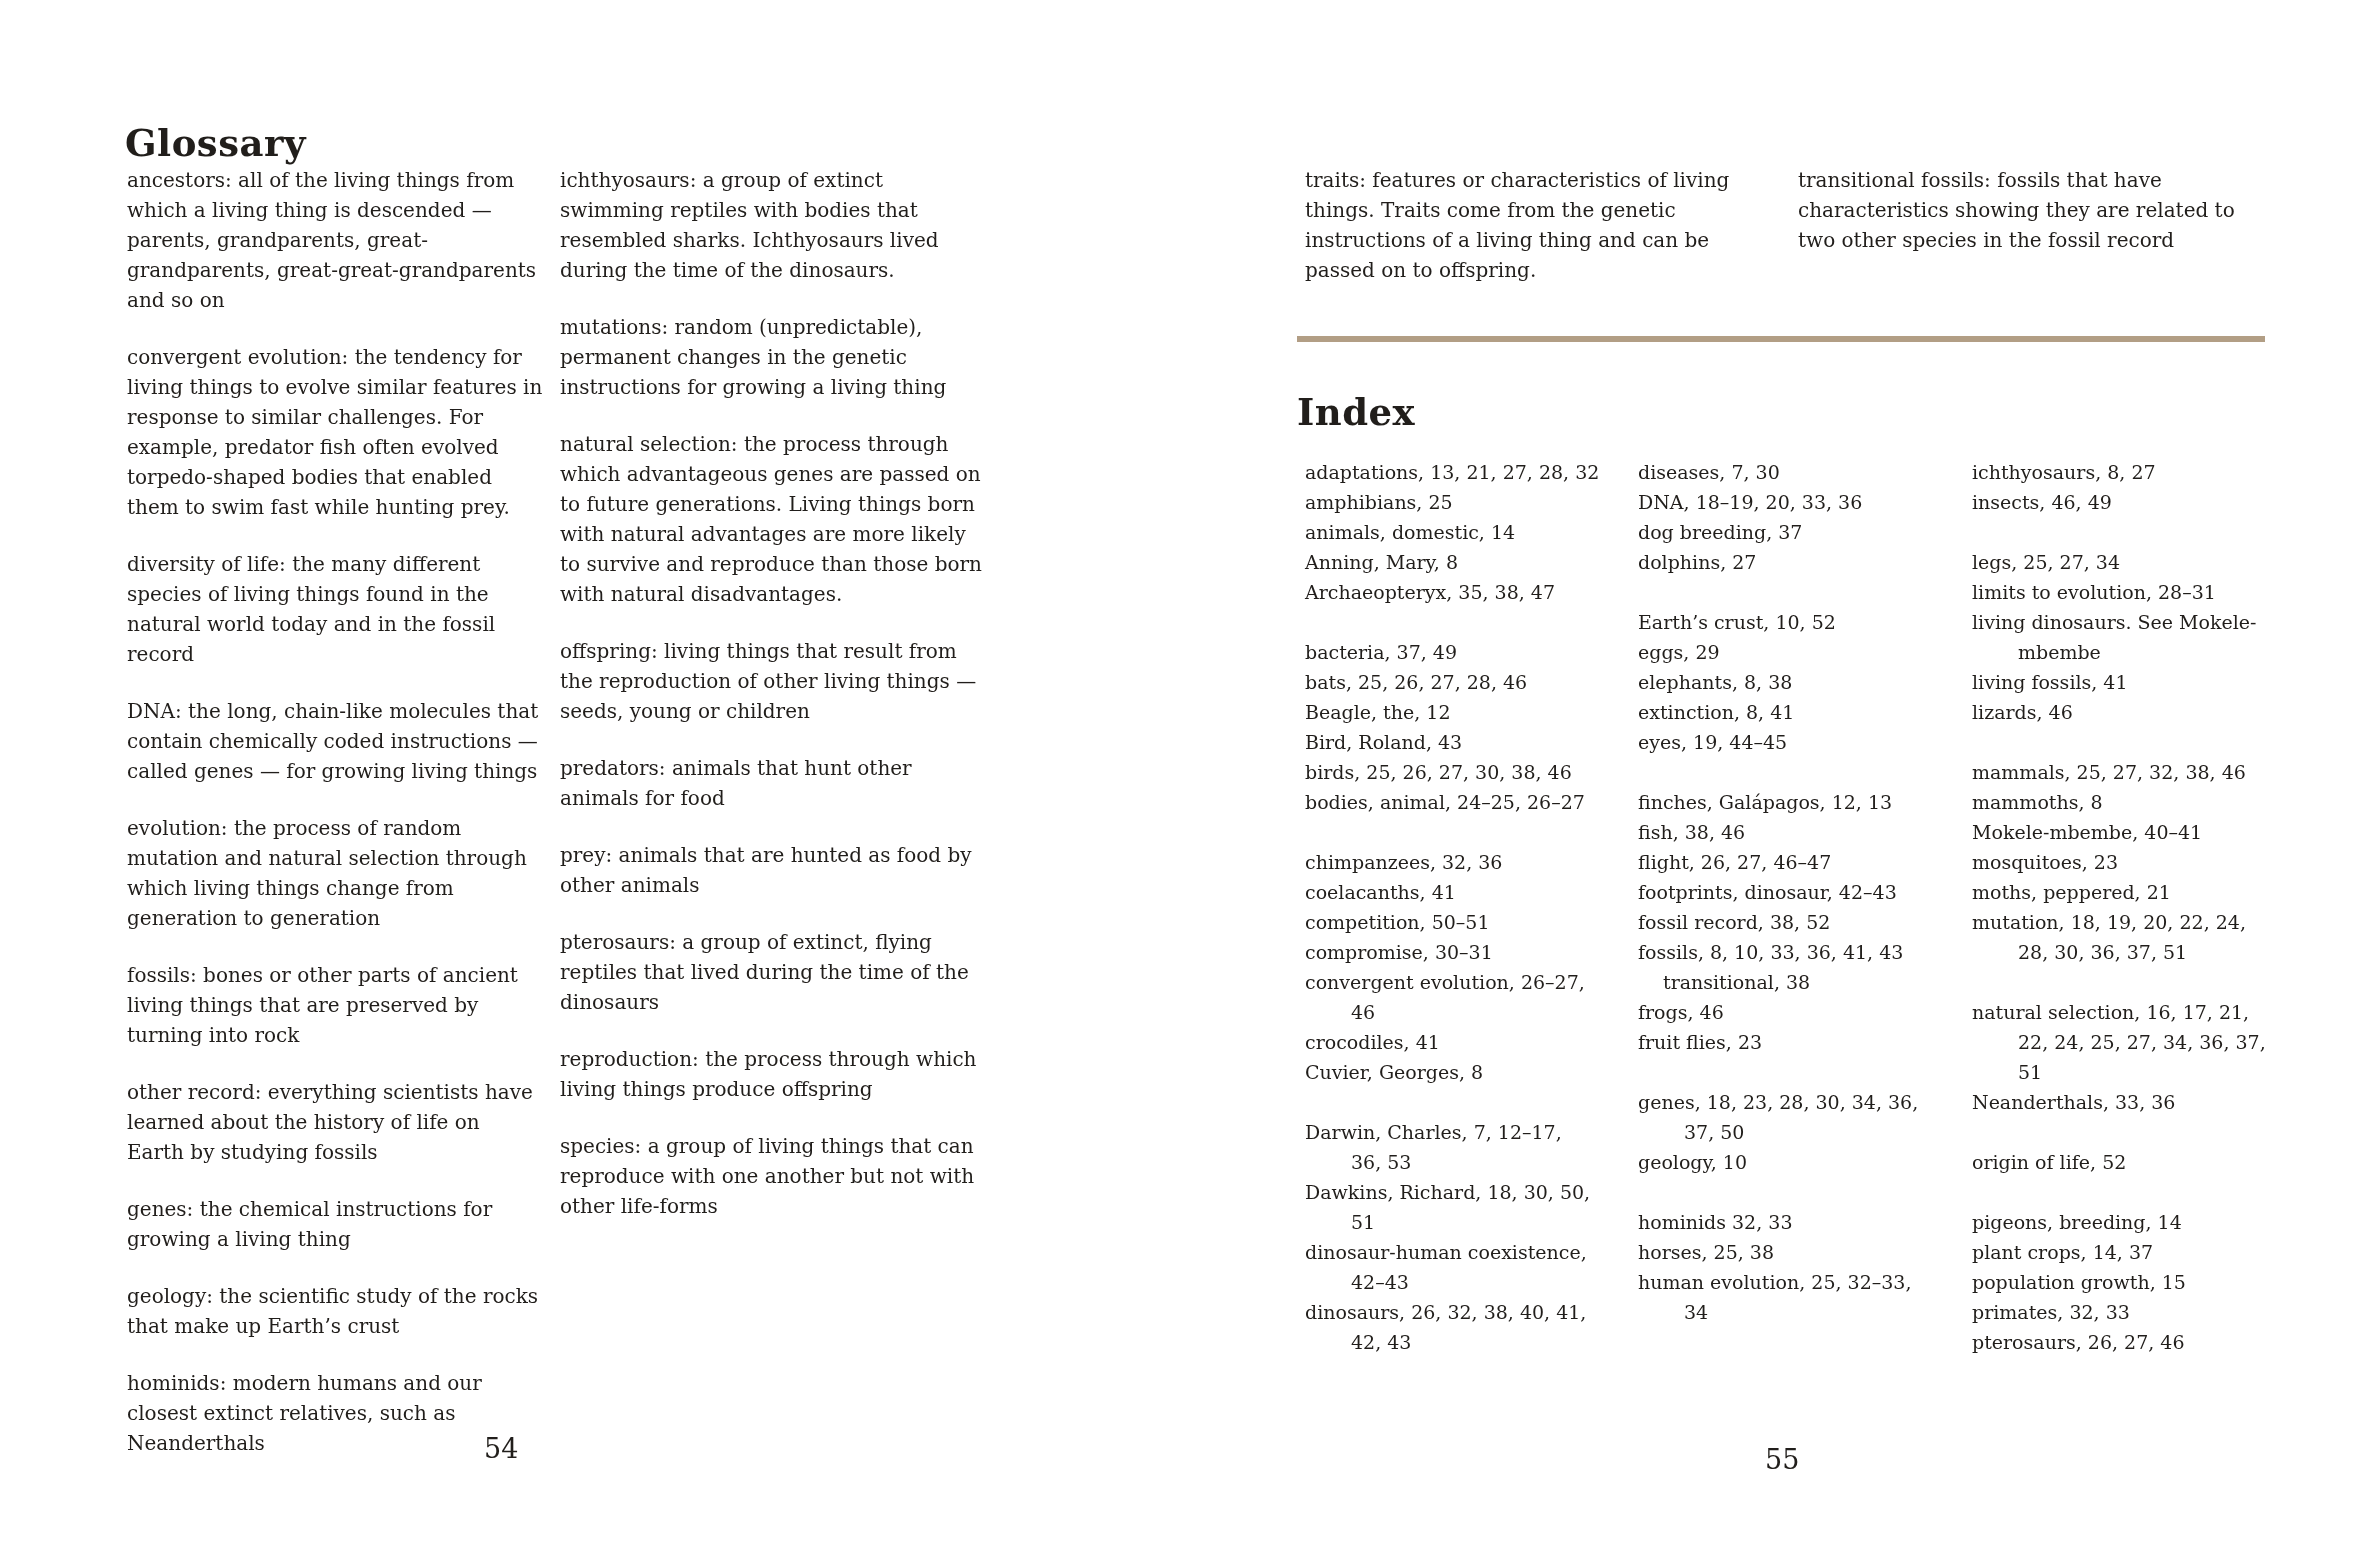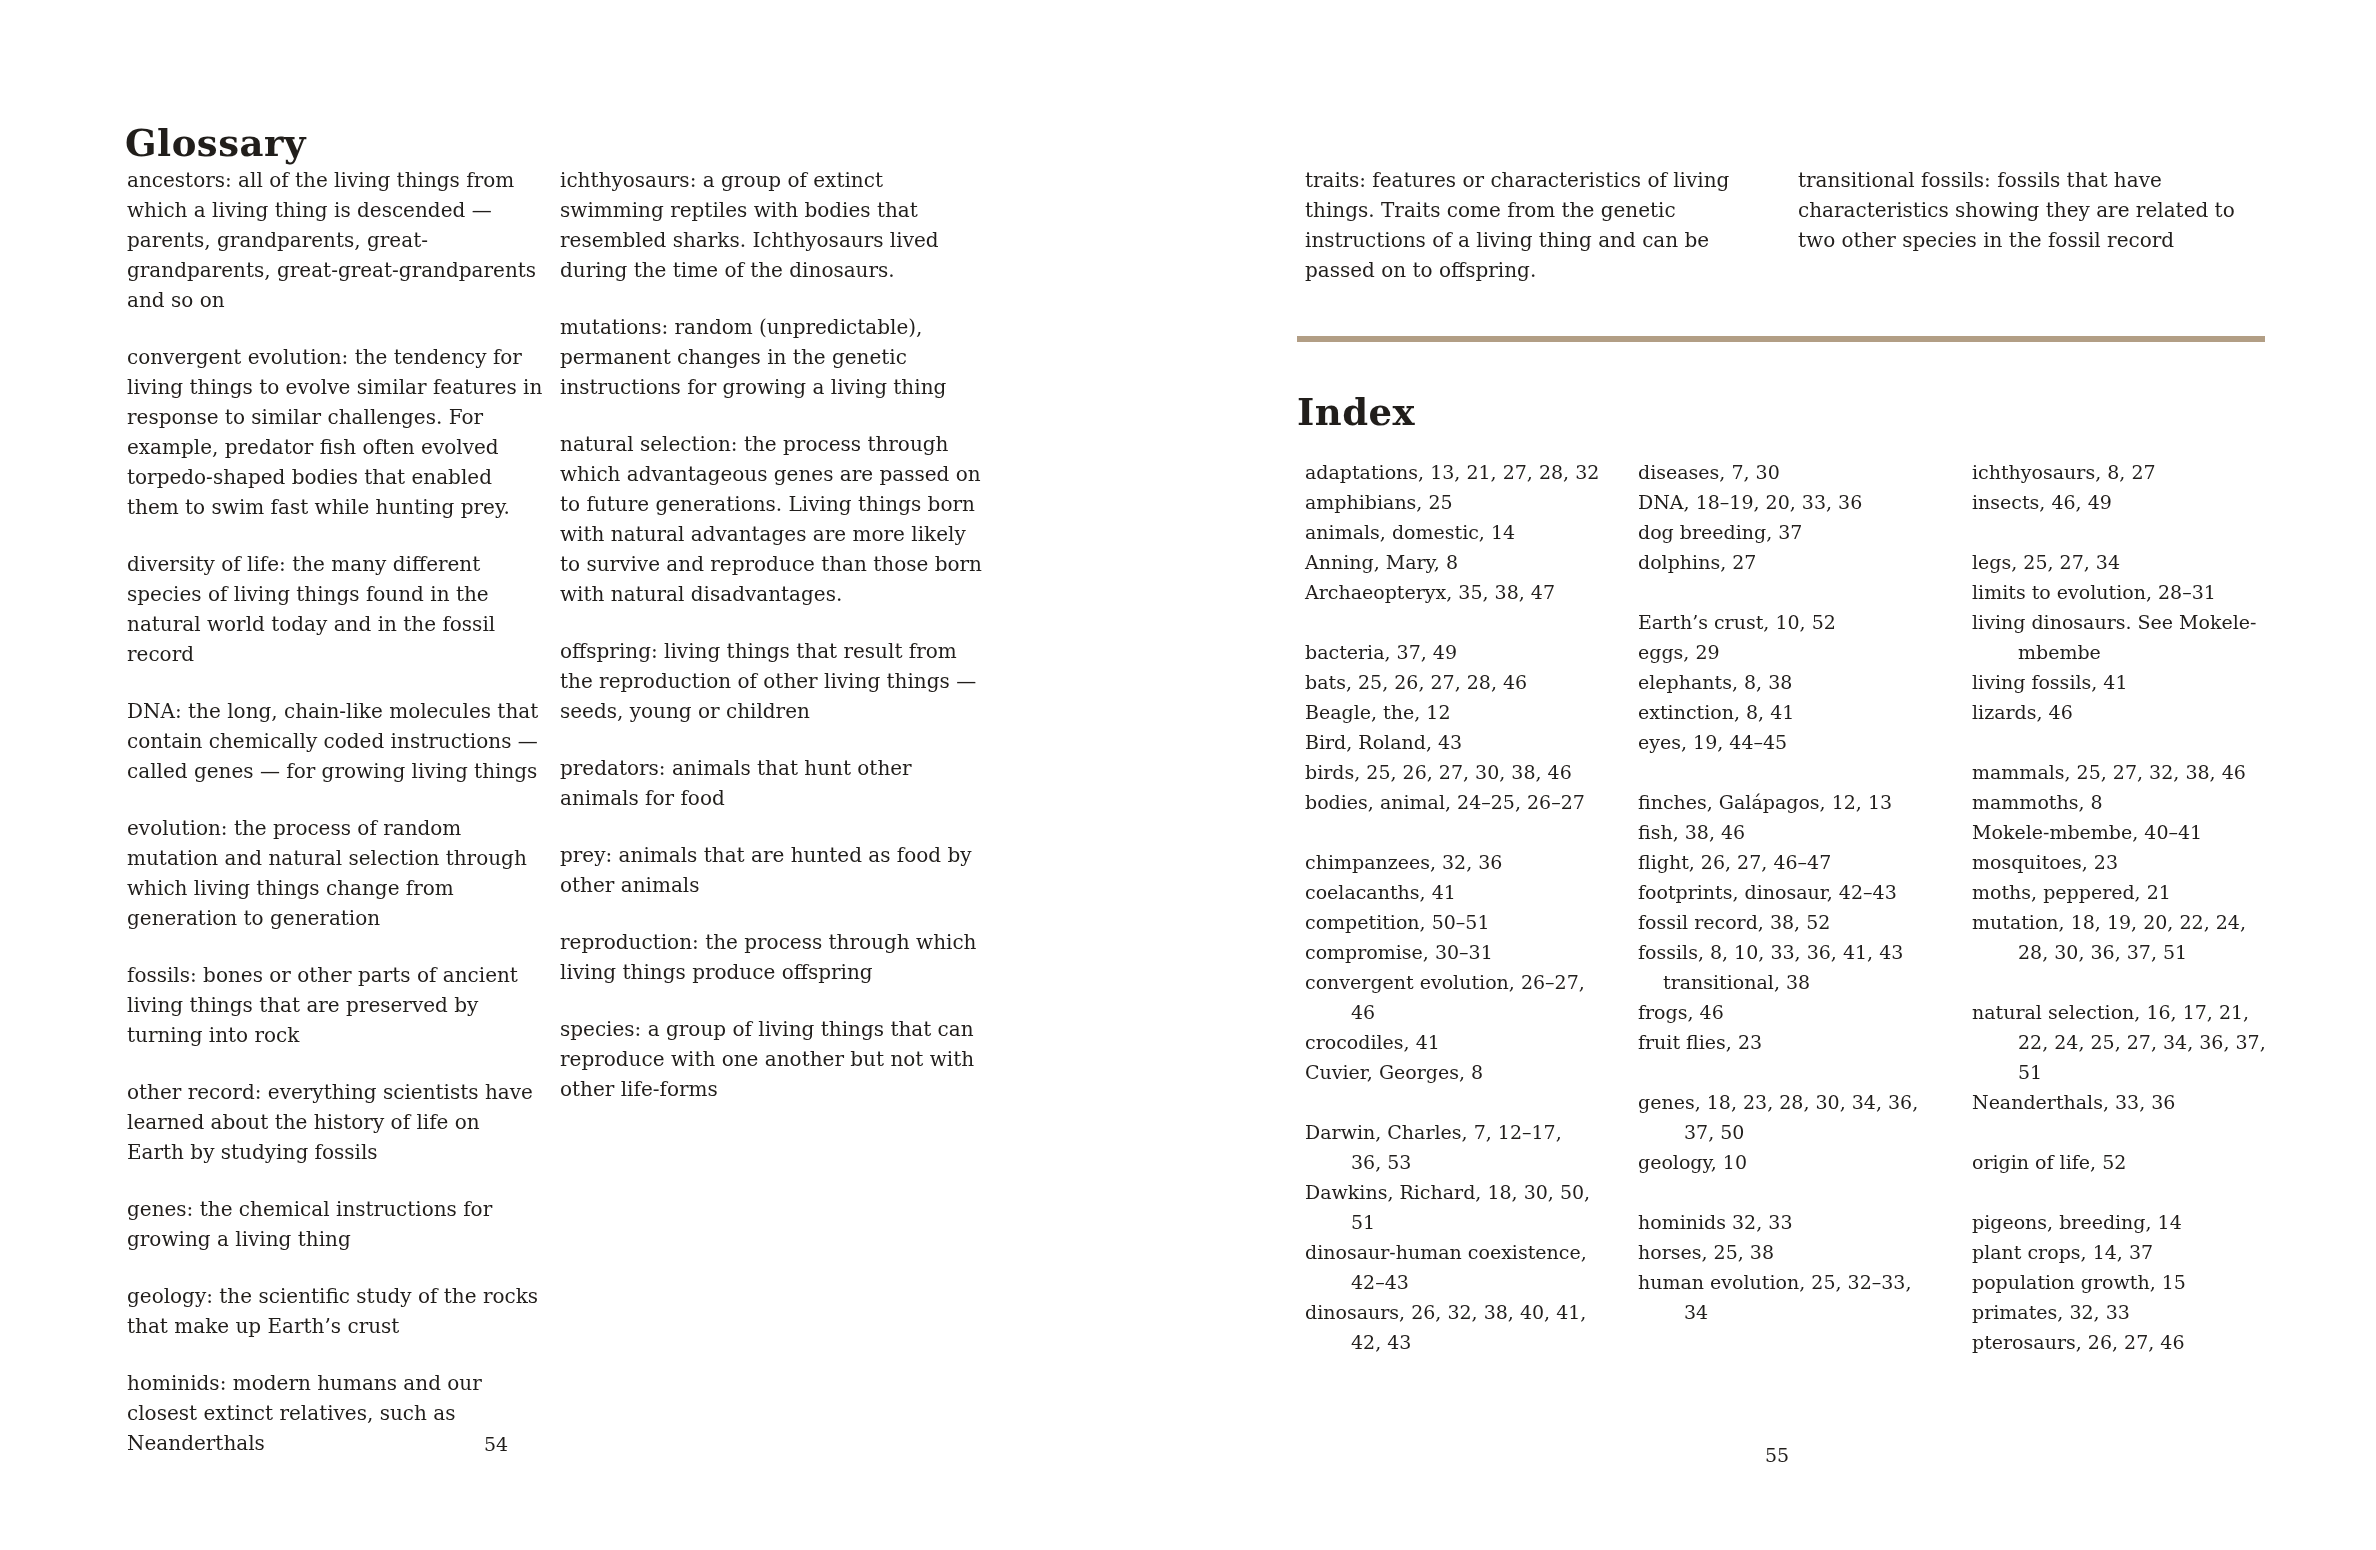--- a/index.html
+++ b/index.html
@@ -15,21 +15,21 @@
   .g-entry{margin:0 0 27px 0}
   .g-entry b{font-weight:normal}
   .idx-col{font-size:19px;line-height:30px;white-space:nowrap}
   .idx-group{margin:0 0 30px 0}
   .idx-line{min-height:30px}
   .ind0{padding-left:0}
   .ind1{padding-left:46px}
   .ind2{padding-left:25px}
   .it{}
   .rule{height:6px}
-  .pagenum{font-size:19px}
+  .pagenum{font-size:27px}
 </style>
 </head>
 <body style="background: rgb(255, 255, 255); color: rgb(33, 30, 27);">
 
 <div class="abs title" style="left:125px;top:121px">Glossary</div>
 
 <div class="abs g-col" style="left:127px;top:165px;width:416px">
     <p class="g-entry"><b>ancestors:</b><span> all of the living things from which a living thing is descended — parents, grandparents, great-grandparents, great-great-grandparents and so on</span></p>
     <p class="g-entry"><b>convergent evolution:</b><span> the tendency for living things to evolve similar features in response to similar challenges. For example, predator fish often evolved torpedo-shaped bodies that enabled them to swim fast while hunting prey.</span></p>
     <p class="g-entry"><b>diversity of life:</b><span> the many different species of living things found in the natural world today and in the fossil record</span></p>
@@ -41,20 +41,21 @@
     <p class="g-entry"><b>geology:</b><span> the scientific study of the rocks that make up Earth’s crust</span></p>
     <p class="g-entry"><b>hominids:</b><span> modern humans and our closest extinct relatives, such as Neanderthals</span></p>
   </div>
 <div class="abs g-col" style="left:560px;top:165px;width:422px">
     <p class="g-entry"><b>ichthyosaurs:</b><span> a group of extinct swimming reptiles with bodies that resembled sharks. Ichthyosaurs lived during the time of the dinosaurs.</span></p>
     <p class="g-entry"><b>mutations:</b><span> random (unpredictable), permanent changes in the genetic instructions for growing a living thing</span></p>
     <p class="g-entry"><b>natural selection:</b><span> the process through which advantageous genes are passed on to future generations. Living things born with natural advantages are more likely to survive and reproduce than those born with natural disadvantages.</span></p>
     <p class="g-entry"><b>offspring:</b><span> living things that result from the reproduction of other living things — seeds, young or children</span></p>
     <p class="g-entry"><b>predators:</b><span> animals that hunt other animals for food</span></p>
     <p class="g-entry"><b>prey:</b><span> animals that are hunted as food by other animals</span></p>
+    <p class="g-entry"><b>pterosaurs:</b><span> a group of extinct, flying reptiles that lived during the time of the dinosaurs</span></p>
     <p class="g-entry"><b>reproduction:</b><span> the process through which living things produce offspring</span></p>
     <p class="g-entry"><b>species:</b><span> a group of living things that can reproduce with one another but not with other life-forms</span></p>
   </div>
 
 <div class="abs pagenum" style="left:484px;top:1433px">54</div>
 
 <div class="abs g-col" style="left:1305px;top:165px;width:436px">
     <p class="g-entry"><b>traits:</b><span> features or characteristics of living things. Traits come from the genetic instructions of a living thing and can be passed on to offspring.</span></p>
   </div>
 <div class="abs g-col" style="left:1798px;top:165px;width:442px">

